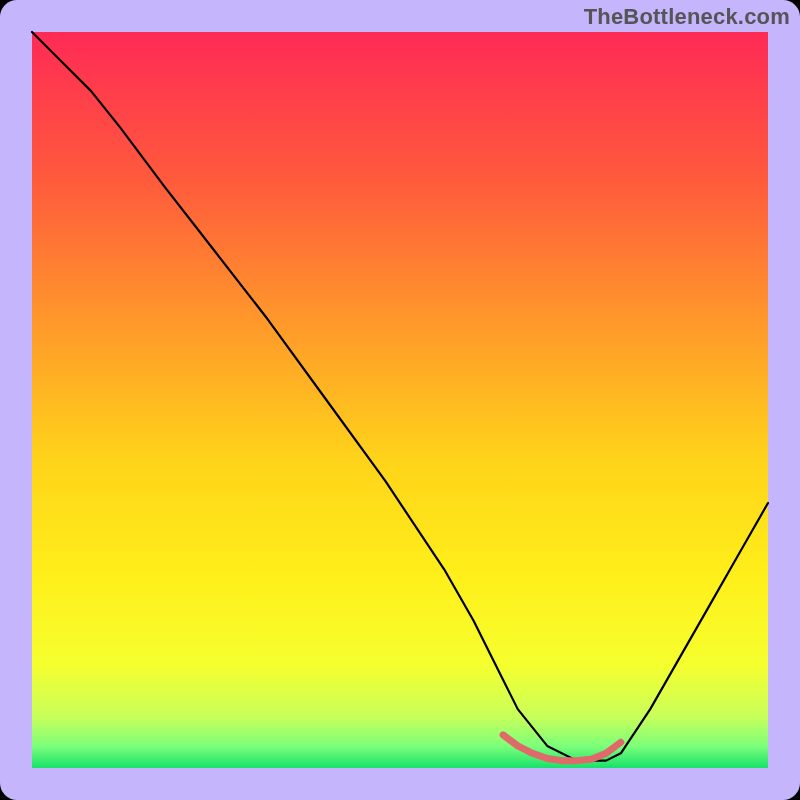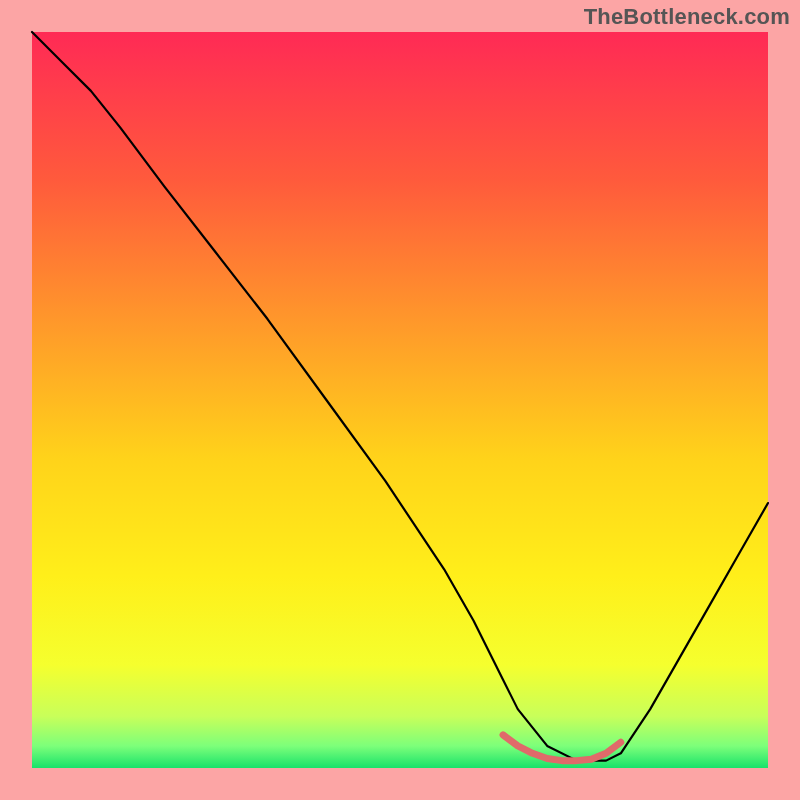--- a/index.html
+++ b/index.html
@@ -8,21 +8,22 @@
     width: 800px;
     height: 800px;
     background: #000;
     overflow: hidden;
     font-family: Arial, Helvetica, sans-serif;
   }
   .frame {
     position: relative;
     width: 800px;
     height: 800px;
-    background: #fca5a5;
+    background: #c4b5fd;
+    border-radius: 17px;
   }
   .watermark {
     position: absolute;
     top: 4px;
     right: 10px;
     color: #555;
     font-size: 22px;
     font-weight: bold;
     letter-spacing: 0.2px;
     z-index: 10;

